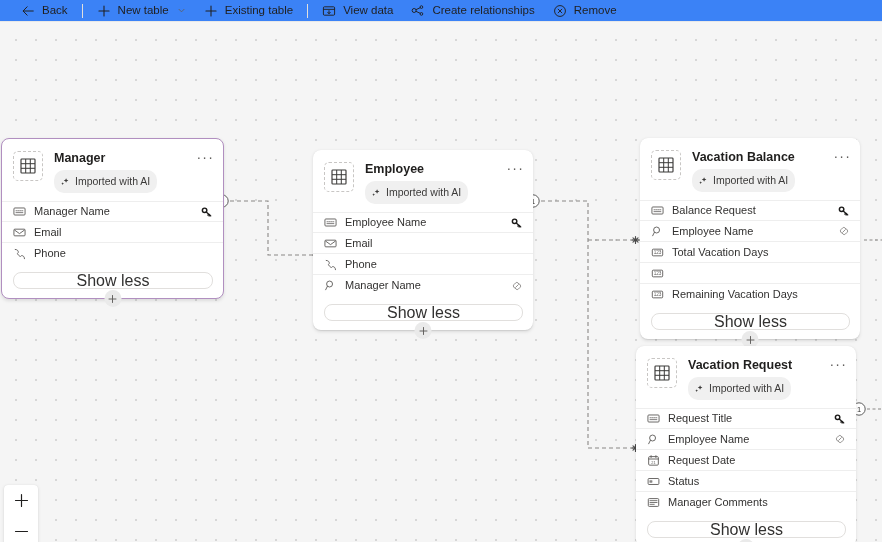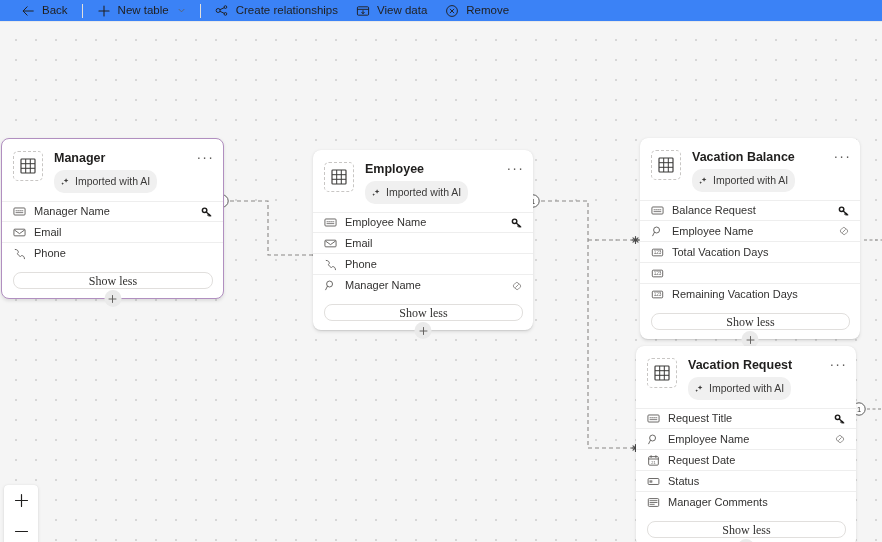--- a/index.html
+++ b/index.html
@@ -221,22 +221,22 @@
     margin-left: 4px;
   }
 
   .show-less-wrap { padding: 8px 10px 9px 11px; }
   .show-less-btn {
     width: 100%;
     height: 17px;
     border: 1px solid #e1dfdd;
     border-radius: 8px;
     background: #ffffff;
-    font-family: Liberation Serif, serif;
-    font-size: 12px;
+    font-family: Liberation Sans, sans-serif;
+    font-size: 16px;
     color: #323130;
     cursor: pointer;
     display: flex;
     align-items: center;
     justify-content: center;
     line-height: 1;
   }
 
   .card-plus {
     position: absolute;
@@ -303,49 +303,57 @@
           </svg>
       </span>
       <span class="tb-label">New table</span>
       <span class="tb-chev">
         <svg width="9" height="9" viewBox="0 0 12 12">
             <path d="M2.6 4.4 6 7.8l3.4-3.4" fill="none" stroke="currentColor" stroke-width="1.1" stroke-linecap="round" stroke-linejoin="round"></path>
           </svg>
       </span>
     </div>
 
+    <div class="tb-item">
+      <span class="tb-icon">
+        <svg width="14" height="14" viewBox="0 0 16 16">
+            <path d="M8 2.2v11.6M2.2 8h11.6" fill="none" stroke="currentColor" stroke-width="1.2" stroke-linecap="round"></path>
+          </svg>
+      </span>
+      <span class="tb-label">Existing table</span>
+    </div>
 
     <div class="tb-sep"></div>
+
+    <div class="tb-item">
+      <span class="tb-icon">
+        <svg width="14" height="14" viewBox="0 0 16 16">
+          <rect x="1.6" y="3.2" width="12.8" height="9.6" rx="1.2" fill="none" stroke="currentColor" stroke-width="1.05"></rect>
+          <path d="M1.6 6.1h12.8" stroke="currentColor" stroke-width="1.05"></path>
+          <path d="M8 7.6v3.4M6.5 9.5 8 11l1.5-1.5" fill="none" stroke="currentColor" stroke-width="1.05" stroke-linecap="round" stroke-linejoin="round"></path>
+        </svg>
+      </span>
+      <span class="tb-label">View data</span>
+    </div>
 
     <div class="tb-item">
       <span class="tb-icon">
         <svg width="15" height="15" viewBox="0 0 16 16">
           <circle cx="3.6" cy="8" r="2.3" fill="none" stroke="currentColor" stroke-width="1.05"></circle>
           <circle cx="11.9" cy="4.1" r="1.55" fill="none" stroke="currentColor" stroke-width="1.05"></circle>
           <circle cx="11.9" cy="11.9" r="1.55" fill="none" stroke="currentColor" stroke-width="1.05"></circle>
           <path d="M5.8 7 10.5 4.8M5.8 9l4.7 2.2" fill="none" stroke="currentColor" stroke-width="1.05" stroke-linecap="round"></path>
         </svg>
       </span>
       <span class="tb-label">Create relationships</span>
     </div>
 
     <div class="tb-item">
       <span class="tb-icon">
         <svg width="14" height="14" viewBox="0 0 16 16">
-          <rect x="1.6" y="3.2" width="12.8" height="9.6" rx="1.2" fill="none" stroke="currentColor" stroke-width="1.05"></rect>
-          <path d="M1.6 6.1h12.8" stroke="currentColor" stroke-width="1.05"></path>
-          <path d="M8 7.6v3.4M6.5 9.5 8 11l1.5-1.5" fill="none" stroke="currentColor" stroke-width="1.05" stroke-linecap="round" stroke-linejoin="round"></path>
-        </svg>
-      </span>
-      <span class="tb-label">View data</span>
-    </div>
-
-    <div class="tb-item">
-      <span class="tb-icon">
-        <svg width="14" height="14" viewBox="0 0 16 16">
           <circle cx="8" cy="8" r="6.2" fill="none" stroke="currentColor" stroke-width="1.05"></circle>
           <path d="M5.9 5.9l4.2 4.2M10.1 5.9l-4.2 4.2" fill="none" stroke="currentColor" stroke-width="1.05" stroke-linecap="round"></path>
         </svg>
       </span>
       <span class="tb-label">Remove</span>
     </div>
   </div>
 
   <div class="canvas">
 

